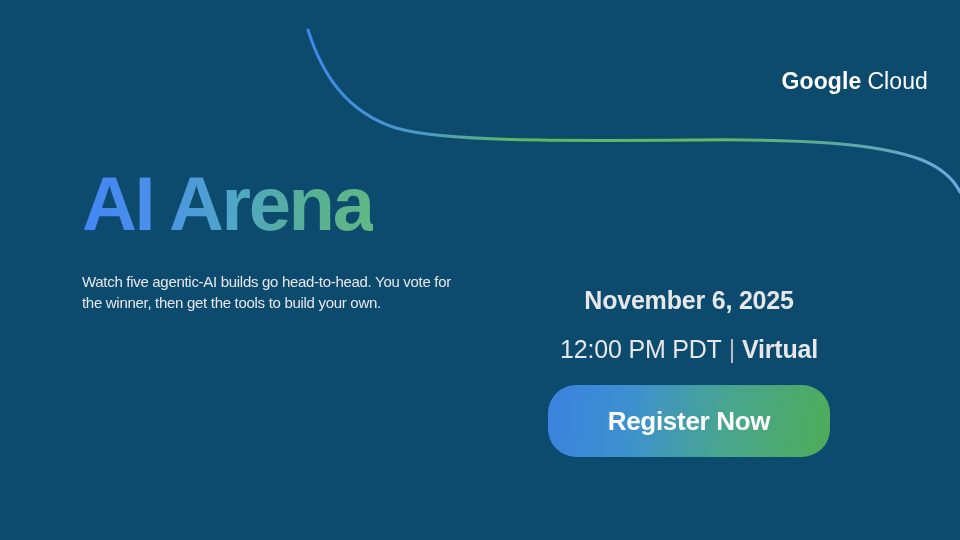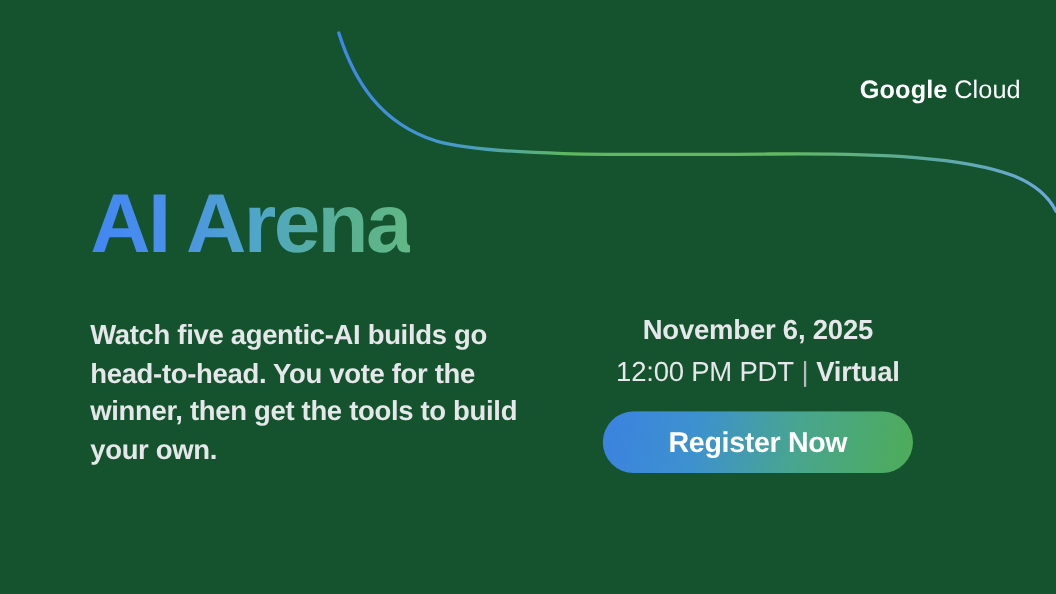--- a/index.html
+++ b/index.html
@@ -14,21 +14,21 @@
   body {
     background: #212226;
     font-family: "Liberation Sans", sans-serif;
     -webkit-font-smoothing: antialiased;
   }
 
   .banner {
     position: relative;
     width: 960px;
     height: 540px;
-    background: #14532d;
+    background: #0c4a6e;
     overflow: hidden;
   }
 
   
   .swoosh {
     position: absolute;
     top: 0;
     left: 0;
     width: 960px;
     height: 540px;
@@ -84,24 +84,24 @@
     -webkit-background-clip: text;
     background-clip: text;
     color: transparent;
     -webkit-text-fill-color: transparent;
   }
 
   
   .description {
     position: absolute;
     left: 82px;
-    top: 288px;
+    top: 272px;
     width: 392px;
-    font-size: 25px;
-    font-weight: 700;
+    font-size: 15px;
+    font-weight: 400;
     line-height: 1.38;
     letter-spacing: -0.3px;
     color: #e6e7ea;
   }
 
   
   .event-block {
     position: absolute;
     left: 548px;
     top: 284px;
@@ -112,41 +112,41 @@
   .event-date {
     font-size: 25px;
     font-weight: 700;
     line-height: 1.28;
     letter-spacing: -0.2px;
     color: #e6e7ea;
     white-space: nowrap;
   }
 
   .event-time {
-    margin-top: 6px;
+    margin-top: 17px;
     font-size: 25px;
     font-weight: 400;
     line-height: 1.28;
     letter-spacing: -0.2px;
     color: #e6e7ea;
     white-space: nowrap;
   }
   .event-time .sep {
     display: inline-block;
     margin: 0 7px;
     color: #b9bbc0;
   }
   .event-time .venue { font-weight: 700; }
 
   
   .cta {
     display: block;
     margin-top: 20px;
     width: 282px;
-    height: 56px;
+    height: 72px;
     border: 0;
     border-radius: 28px;
     cursor: pointer;
     font-family: "Liberation Sans", sans-serif;
     font-size: 26px;
     font-weight: 700;
     letter-spacing: -0.3px;
     color: #ffffff;
     background-image: linear-gradient(100deg, #3b82e0 0%, #3d91cf 30%, #48a58f 62%, #4eac58 100%);
   }

